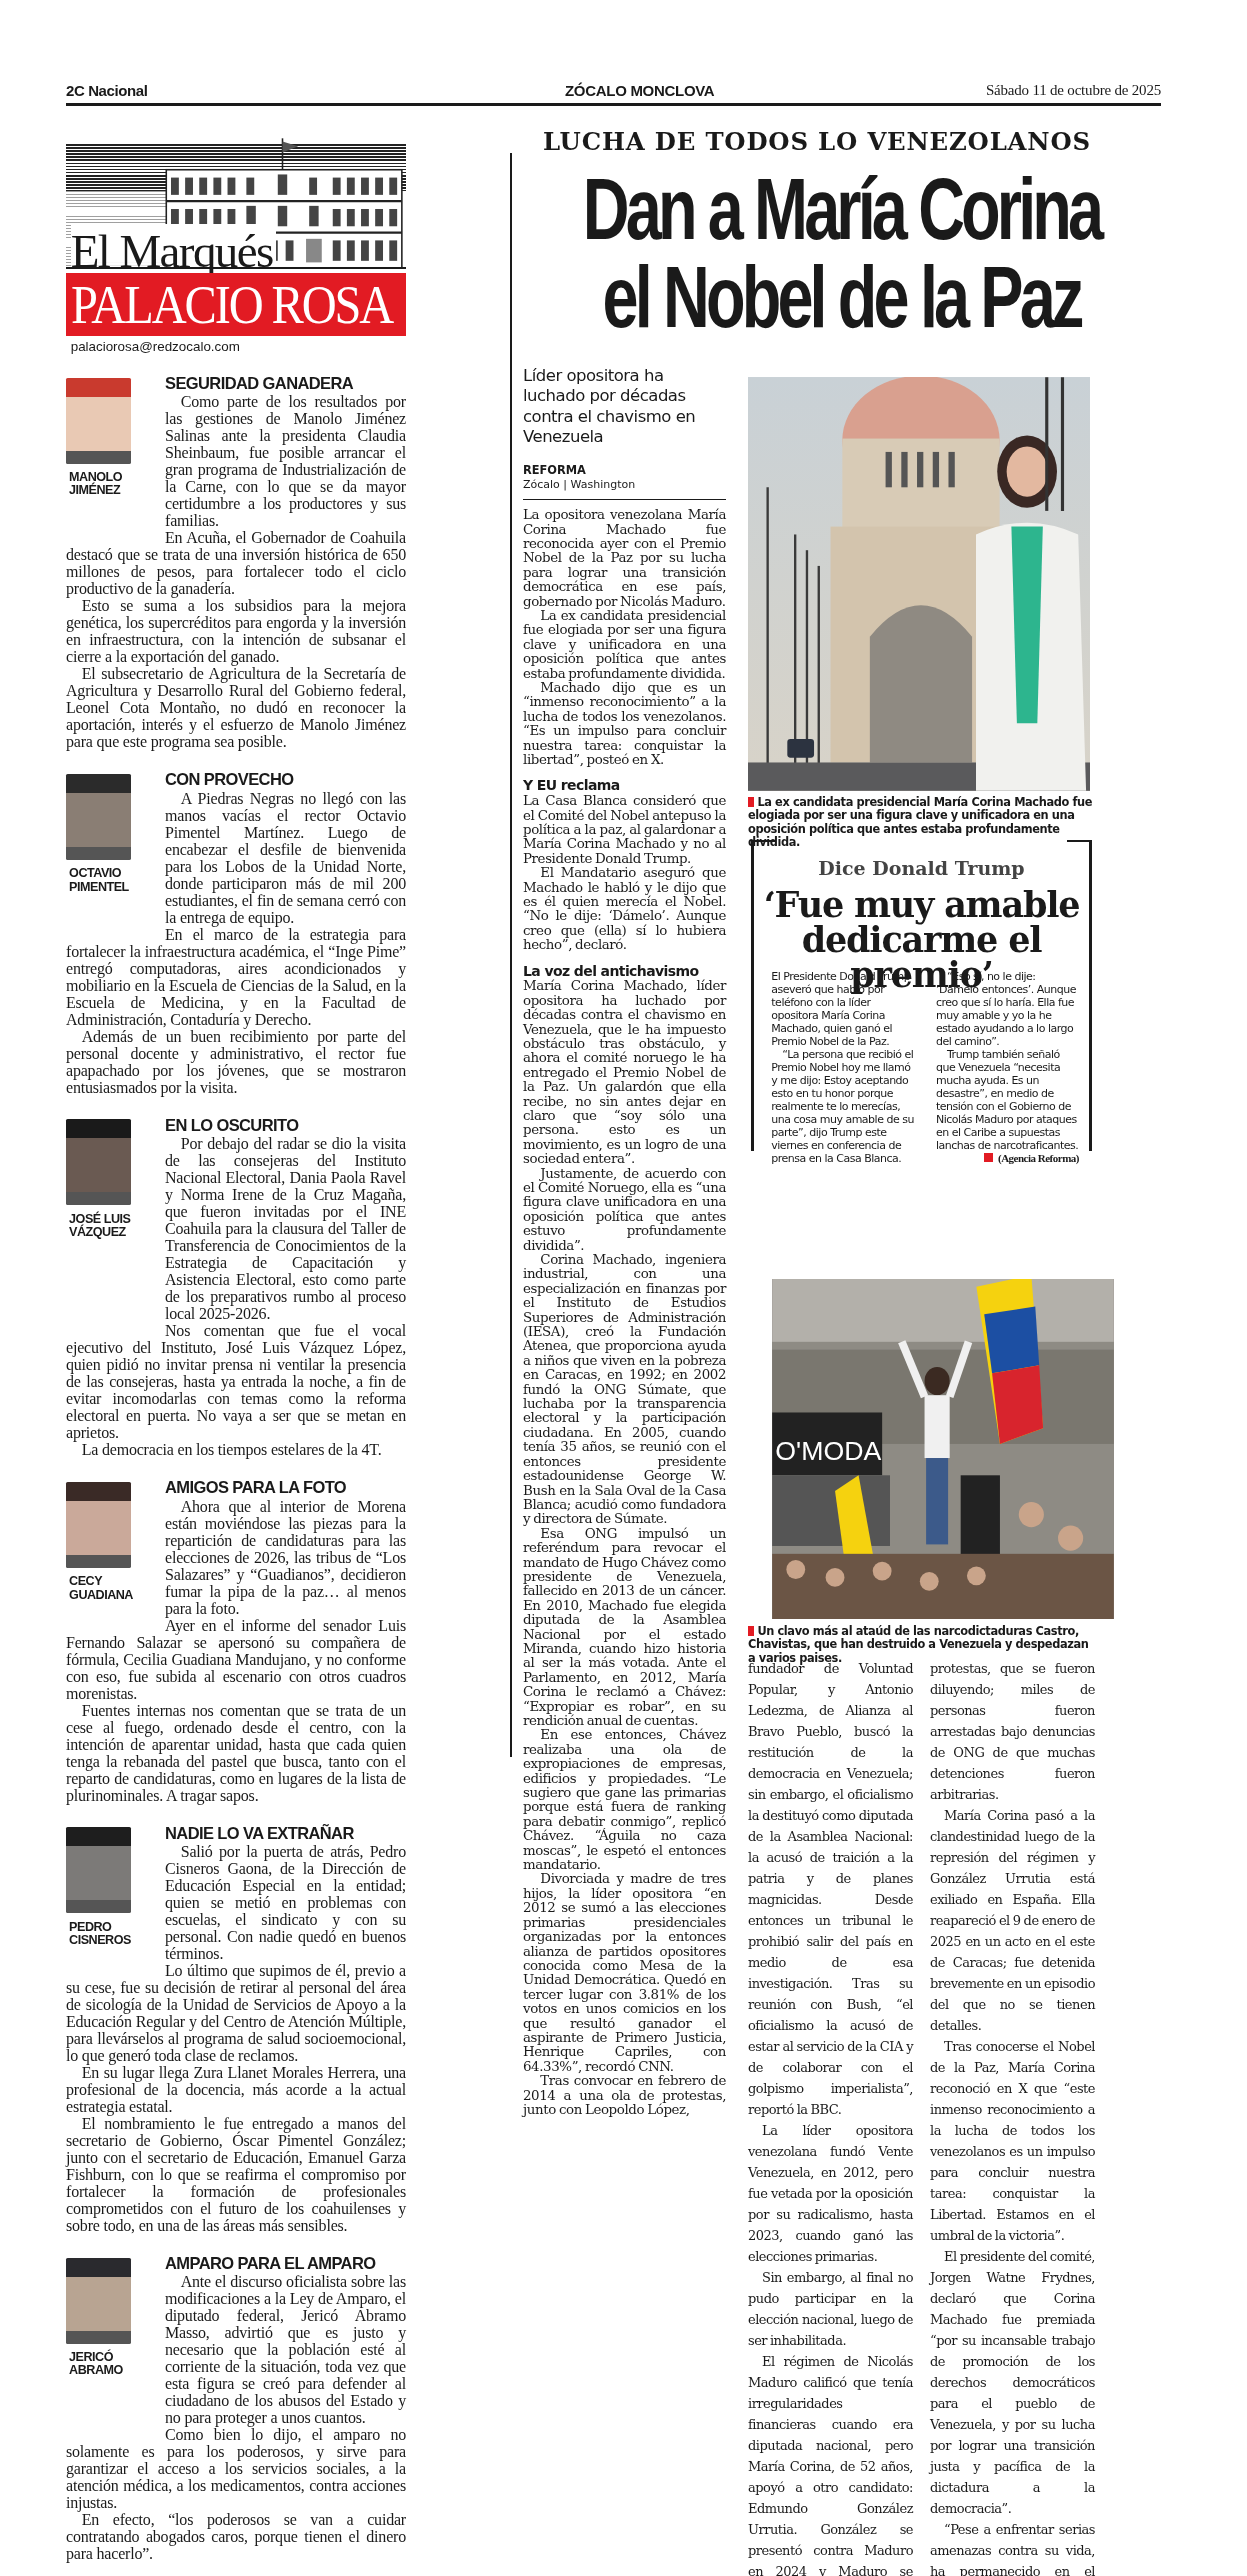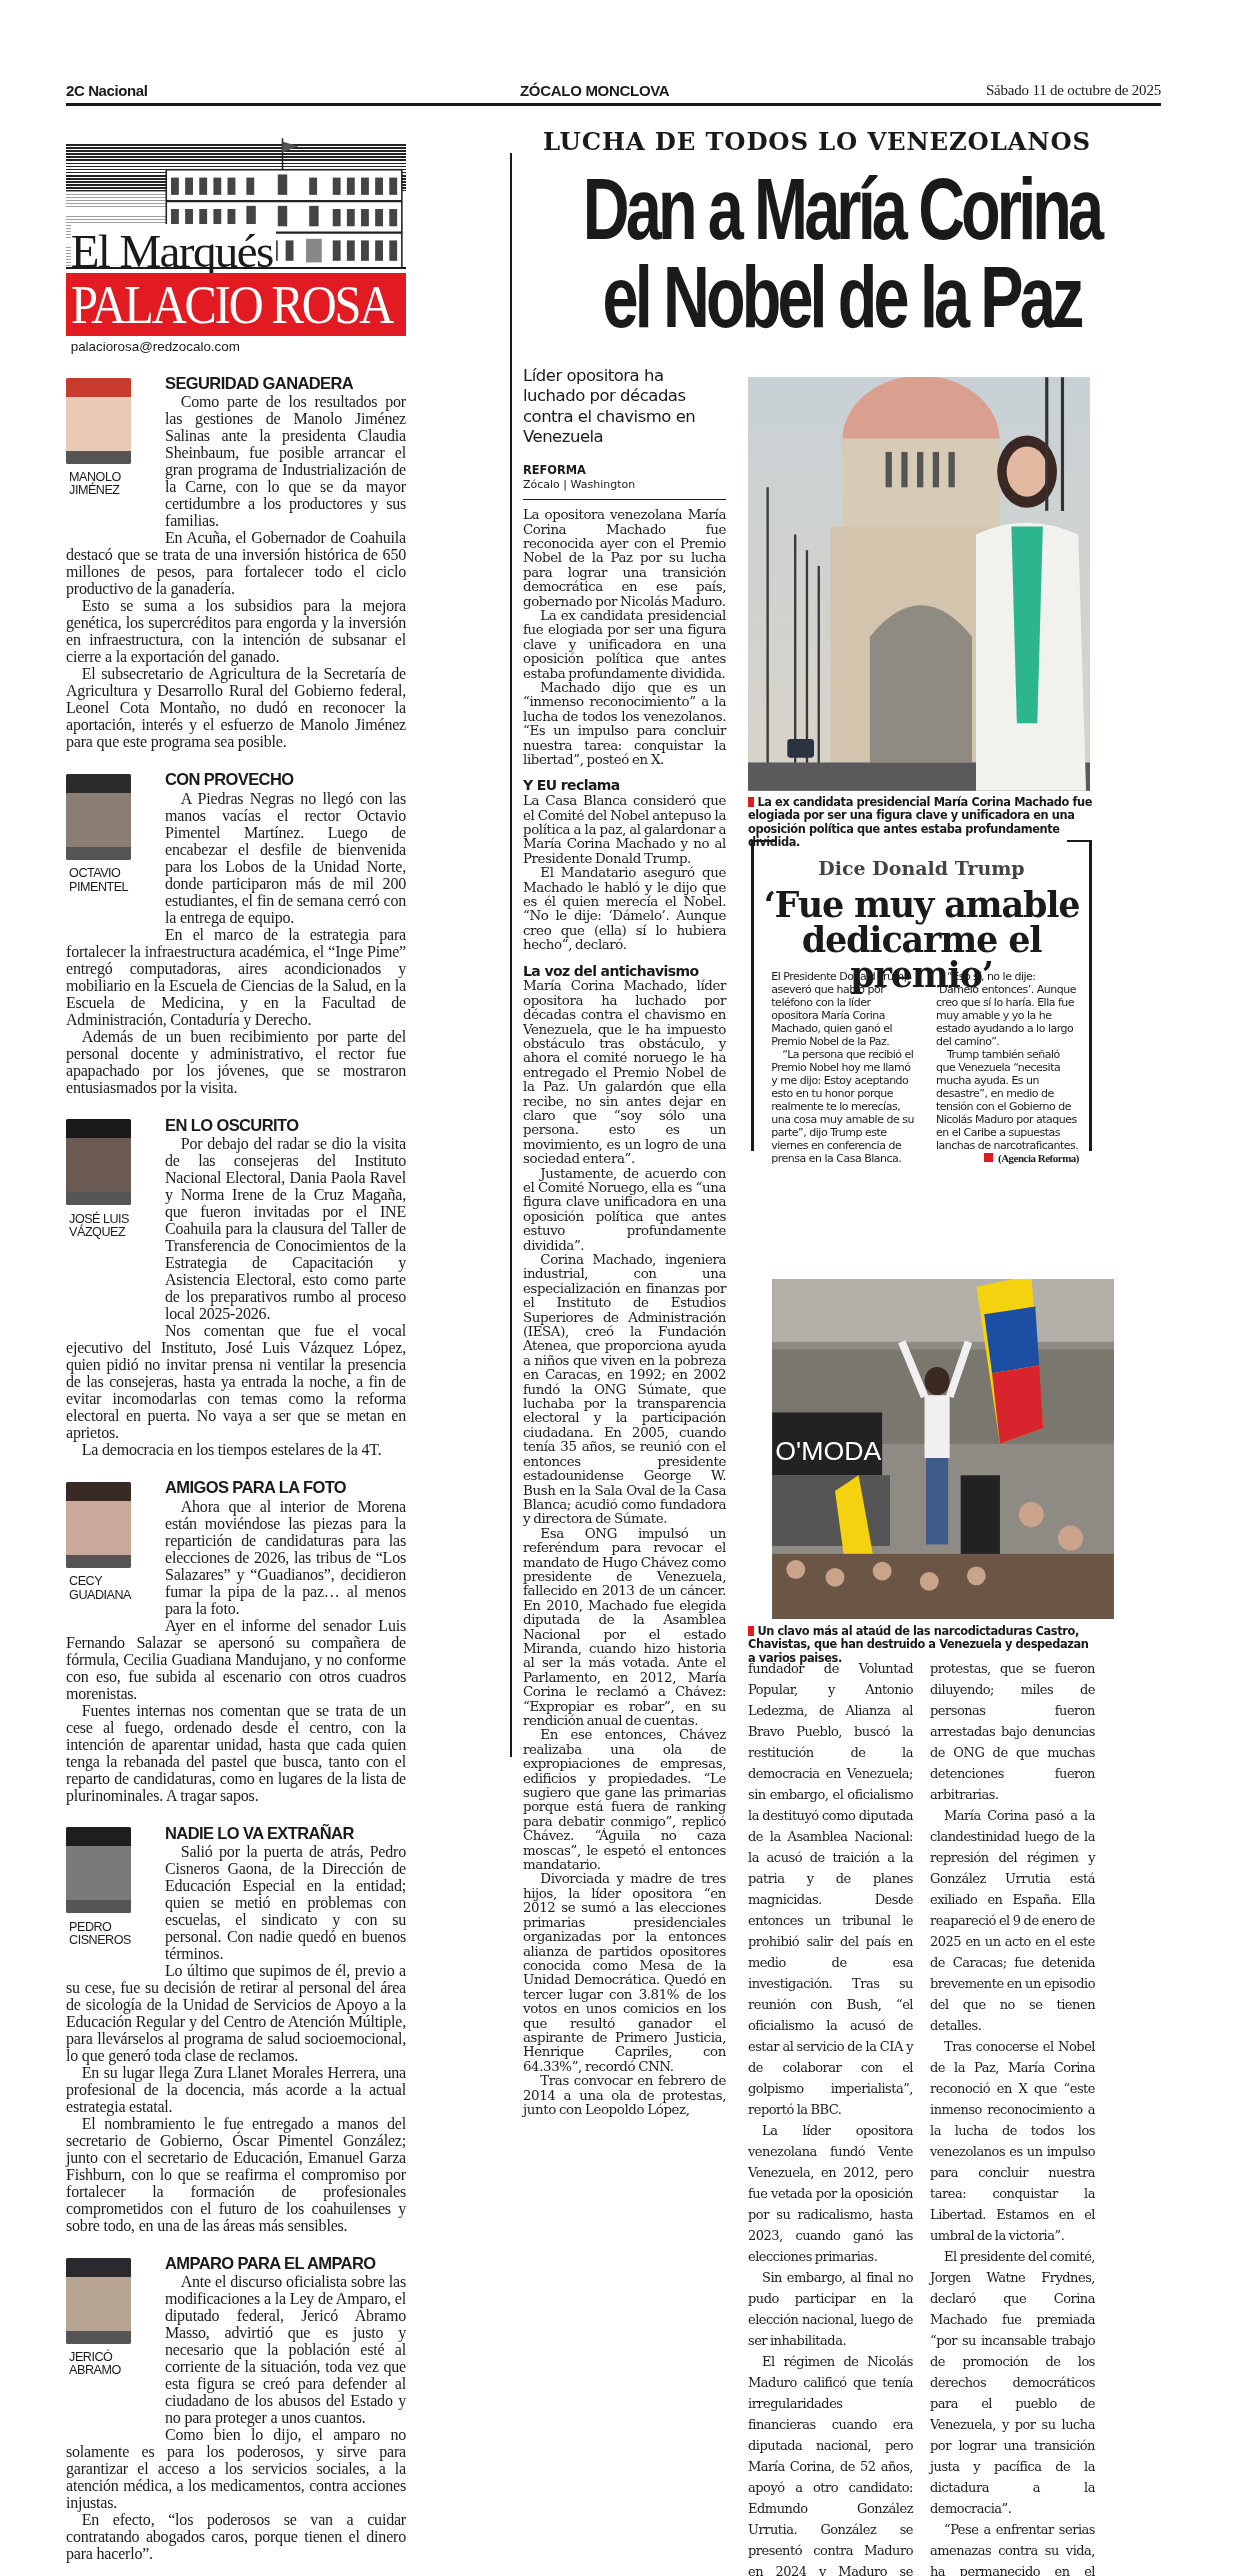--- a/index.html
+++ b/index.html
@@ -1,36 +1,36 @@
 <!DOCTYPE html>
 <html style="font-size:12.6px"><head>
 <meta charset="utf-8">
 <style>
   *{box-sizing:border-box;margin:0;padding:0}
   html,body{background:#fff}
   body{width:1248px;height:2576px;position:relative;overflow:hidden;color:#1a1a1a;font-family:"Liberation Serif","DejaVu Serif",serif}
   .topbar{position:absolute;left:66px;top:79px;width:1095px;height:27px;border-bottom:3.1px solid #1a1a1a;font-family:"Liberation Sans","DejaVu Sans",sans-serif}
   .topbar .sec{position:absolute;left:0;top:3.1px;font-weight:bold;font-size:15px;letter-spacing:-0.4px}
-  .topbar .paper{position:absolute;left:454px;top:3.1px;font-weight:bold;font-size:15px;letter-spacing:-0.3px}
+  .topbar .paper{position:absolute;left:499px;top:3.1px;font-weight:bold;font-size:15px;letter-spacing:-0.3px}
   .topbar .date{position:absolute;right:0;top:3.1px;font-size:15px;font-family:"Liberation Serif",serif;letter-spacing:-0.2px}
 
   
   .left{position:absolute;left:66px;top:130px;width:340px}
   .masthead{position:relative;height:212px}
   .masthead .lines{position:absolute;left:0;top:14px;width:340px;height:47px;background:repeating-linear-gradient(#222 0 1.6px,#fff 1.6px 3.1px)}
   .masthead .lines2{position:absolute;left:0;top:61px;width:102px;height:79px;background:repeating-linear-gradient(#888 0 0.8px,#fff 0.8px 3.1px);opacity:.8}
   .masthead svg{position:absolute;left:94px;top:7.9px}
   .masthead .marques{position:absolute;left:4.7px;top:94px;font-size:47px;letter-spacing:-1.6px;font-family:"Liberation Serif",serif;background:linear-gradient(#fff 70%,transparent);padding-right:3.1px}
   .masthead .bar{position:absolute;left:0;top:137px;width:340px;height:2.4px;background:#1a1a1a}
   .masthead .title{position:absolute;left:0;top:143px;width:340px;height:63px;background:#e21b23;color:#fff;font-size:55px;line-height:63px;padding-left:5px;letter-spacing:-2.4px;font-family:"Liberation Serif",serif;transform-origin:left;white-space:nowrap;overflow:hidden}
   .masthead .title span{display:inline-block;transform:scaleX(.88);transform-origin:left}
   .email{font-family:"Liberation Sans",sans-serif;font-size:13.4px;margin-top:-3.1px;padding-left:4.7px}
   .item{position:relative;margin-top:19px}
   .item .photo{position:absolute;left:0;top:4.7px;width:65px;height:86px;border-radius:1.6px}
-  .item .pname{position:absolute;left:3.1px;top:98px;width:71px;font-family:"Liberation Sans",sans-serif;font-weight:normal;font-size:12.6px;line-height:13.4px;letter-spacing:-0.5px}
+  .item .pname{position:absolute;left:3.1px;top:98px;width:71px;font-family:"Liberation Sans",sans-serif;font-weight:bold;font-size:12.6px;line-height:13.4px;letter-spacing:-0.5px}
   .item h3{margin-left:99px;font-family:"Liberation Sans",sans-serif;font-weight:bold;font-size:16.5px;letter-spacing:-0.6px;line-height:20.4px}
   .item .lead{margin-left:99px;font-size:16px;line-height:17px;text-align:justify;text-indent:15.7px;letter-spacing:-0.2px}
   .item .rest p{font-size:16px;line-height:17px;text-align:justify;text-indent:15.7px;letter-spacing:-0.2px}
   .item .rest p.first{text-indent:99px}
 
   .vrule{position:absolute;left:510px;top:153px;width:1.6px;height:1604px;background:#1a1a1a}
 
   
   .kicker{position:absolute;left:543px;top:127px;font-family:"DejaVu Serif",serif;font-weight:bold;font-size:24.4px;letter-spacing:0.8px;color:#1a1a1a}
   .headline{position:absolute;left:519px;top:165px;width:645px;text-align:center;font-family:"Liberation Sans",sans-serif;font-weight:bold;font-size:79px;line-height:88px;letter-spacing:-4.7px}

